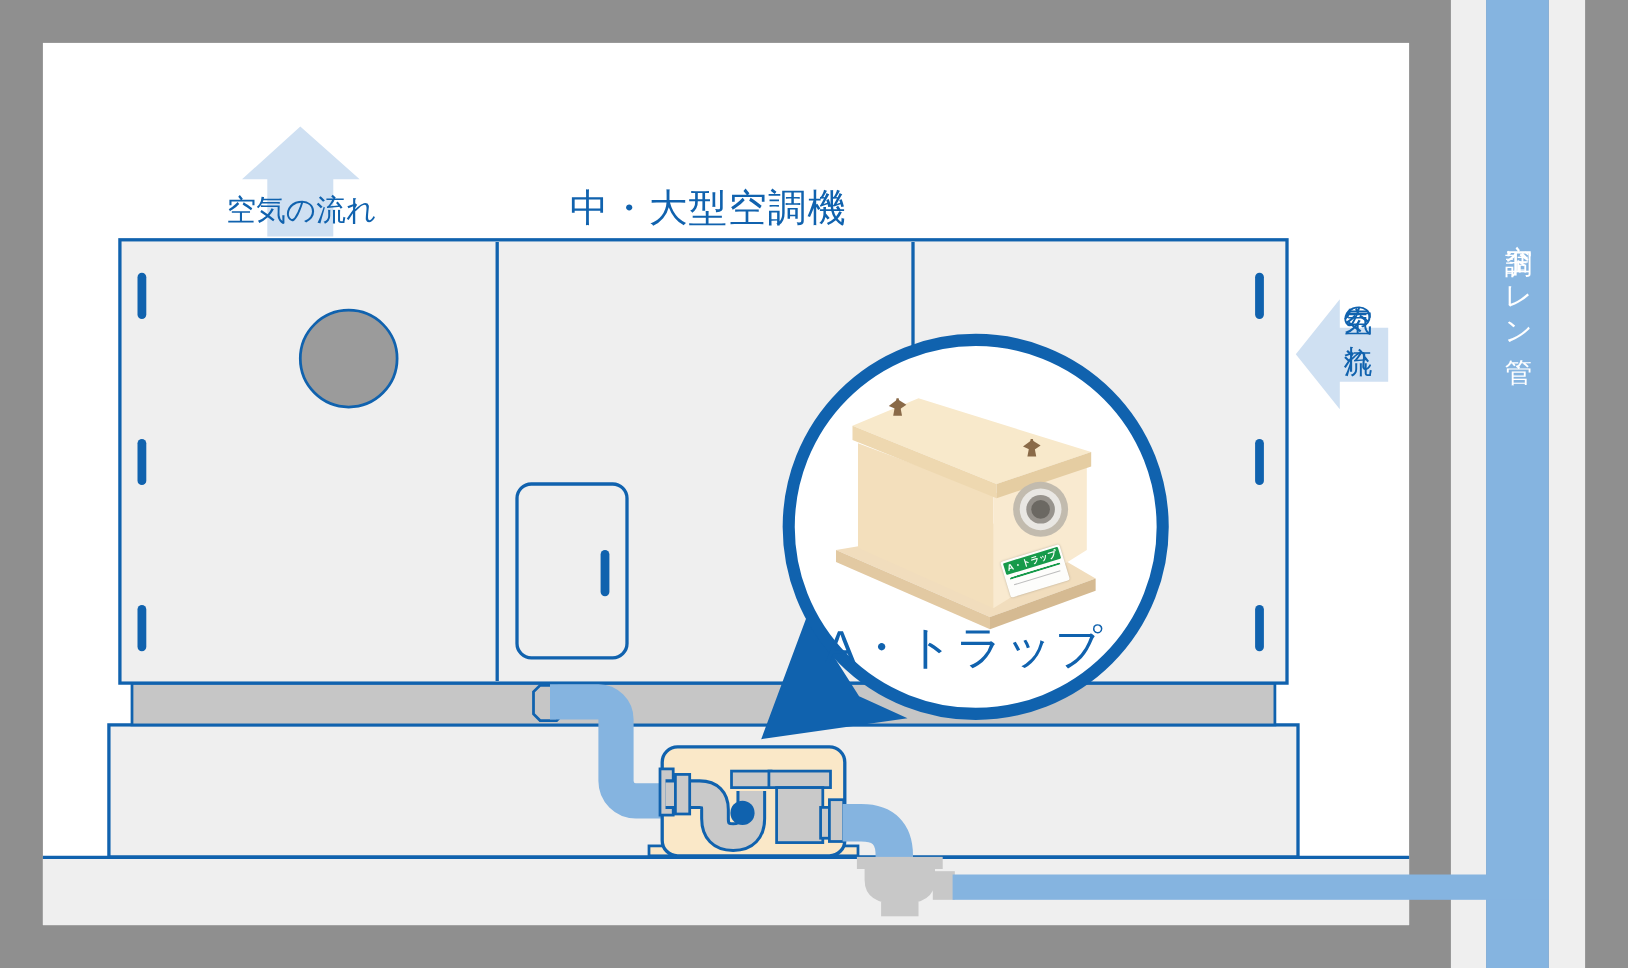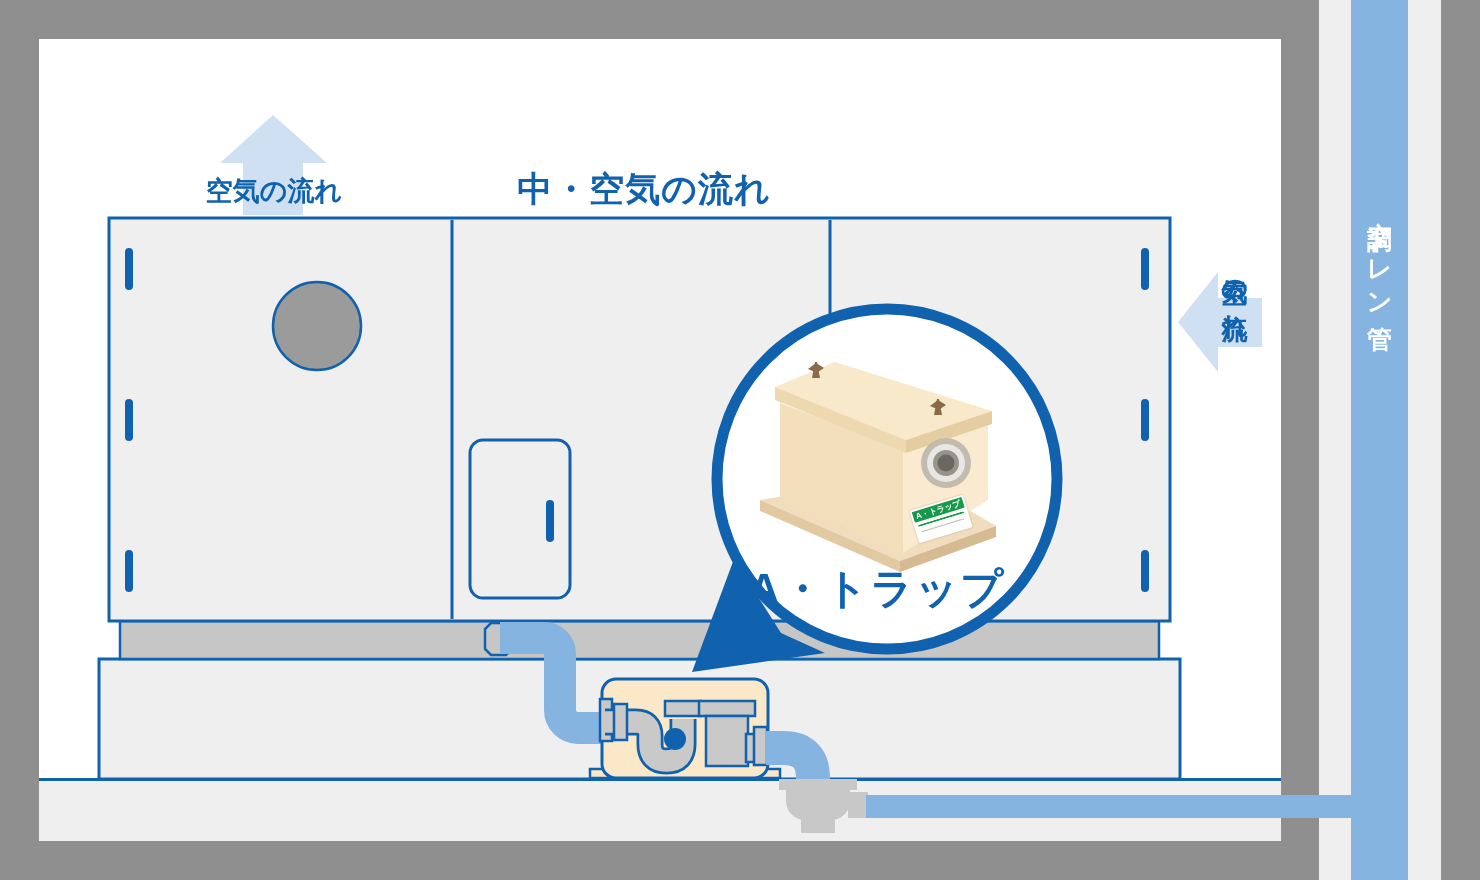--- a/index.html
+++ b/index.html
@@ -1,19 +1,19 @@
 <!DOCTYPE html>
 <html><head>
 <meta charset="utf-8">
 <style>
   html,body{margin:0;padding:0;background:#8f8f8f;}
   #stage{position:relative;width:1480px;height:880px;overflow:hidden;
          font-family:"Liberation Sans","DejaVu Sans",sans-serif;}
   #scene{position:absolute;left:0;top:0;}
-  .lbl{position:absolute;font-weight:bold;color:#1062ae;white-space:nowrap;}
+  .lbl{position:absolute;font-weight:normal;color:#1062ae;white-space:nowrap;}
   .lbl-title{left:444px;top:166px;width:400px;text-align:center;font-size:35px;letter-spacing:1px;}
   .lbl-air-top{left:196px;top:173px;width:156px;text-align:center;font-size:27px;}
   .vert{writing-mode:vertical-rl;text-orientation:upright;}
   .lbl-air-right{left:1218px;top:258px;font-size:26px;letter-spacing:2px;}
   .lbl-drain{left:1364px;top:202px;font-size:25px;letter-spacing:4px;color:#ffffff;}
   .lbl-callout{left:697px;top:561px;width:360px;text-align:center;font-size:42px;letter-spacing:2px;}
   .sticker{position:absolute;left:913px;top:502px;width:56px;height:34px;background:#fdfdfb;
            transform:rotate(-17deg);border-radius:2px;padding:2px 2px 0 2px;box-sizing:border-box;
            box-shadow:0 0 2px rgba(0,0,0,.25);}
   .sticker-band{background:#169a4a;color:#fff;font-weight:bold;font-size:8px;line-height:11px;
@@ -120,21 +120,21 @@
       <g>
         <circle cx="946" cy="463" r="25" fill="#c2bbae"></circle>
         <circle cx="946" cy="463" r="19" fill="#e9e7e3"></circle>
         <circle cx="946" cy="463" r="13" fill="#97938d"></circle>
         <circle cx="946" cy="463" r="8.5" fill="#6b6862"></circle>
       </g>
     </g>
   </g>
 </svg>
 
-<div class="lbl lbl-title">中・空気の流れ</div>
+<div class="lbl lbl-title">中・大型空調機</div>
 <div class="lbl lbl-air-top">空気の流れ</div>
 <div class="lbl lbl-air-right vert">空気の流れ</div>
 <div class="lbl lbl-drain vert">空調ドレン管</div>
 <div class="lbl lbl-callout">A・トラップ</div>
 
 <div class="sticker">
   <div class="sticker-band">A・トラップ</div>
   <div class="sticker-rule"></div>
   <div class="sticker-rule2"></div>
 </div>

